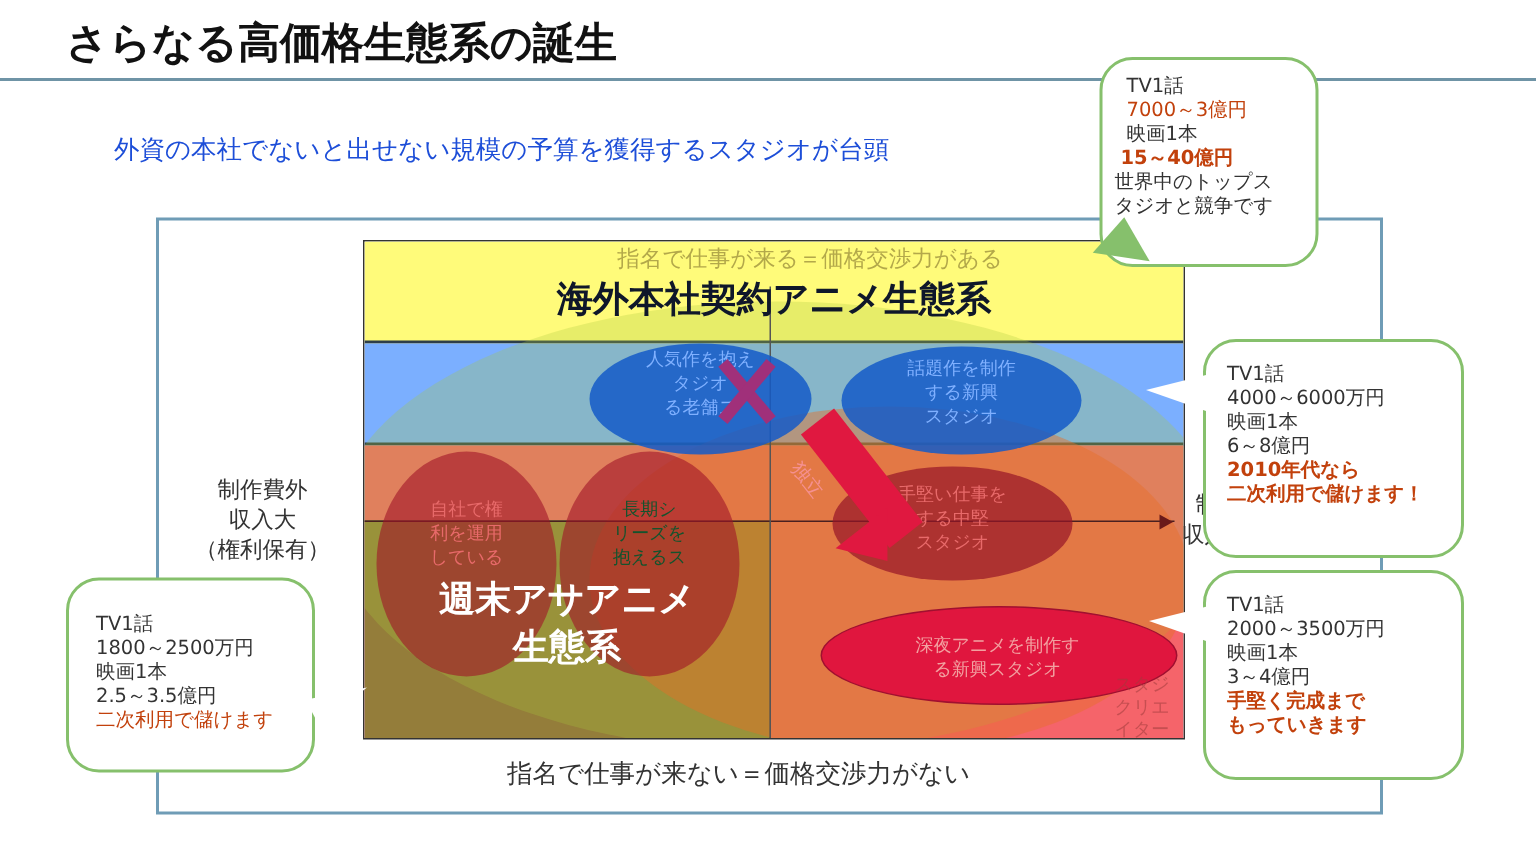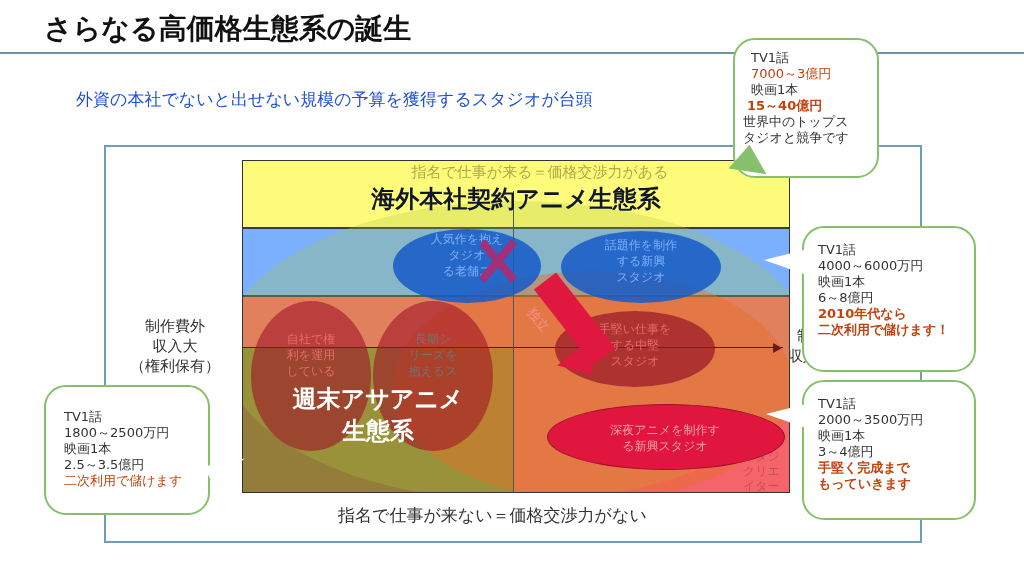--- a/index.html
+++ b/index.html
@@ -91,21 +91,21 @@
   <div class="abs" style="left:230px;top:96px;width:50px;height:8px;background:#a0307a;transform:rotate(50deg);"></div>
   <div class="abs" style="left:230px;top:96px;width:50px;height:8px;background:#a0307a;transform:rotate(-50deg);"></div>
 
   <div class="blob" style="left:8px;top:140px;width:120px;height:150px;background:rgba(160,20,40,0.6);"></div>
   <div class="txt-ghost" style="left:8px;top:170px;width:120px;color:#e86a6a;">
     <div>自社で権</div>
     <div>利を運用</div>
     <div>している</div>
   </div>
   <div class="blob" style="left:130px;top:140px;width:120px;height:150px;background:rgba(160,20,40,0.6);"></div>
-  <div class="txt-ghost" style="left:130px;top:170px;width:120px;color:#737373;">
+  <div class="txt-ghost" style="left:130px;top:170px;width:120px;color:#14532d;">
     <div>長期シ</div>
     <div>リーズを</div>
     <div>抱えるス</div>
   </div>
 
   <div class="blob" style="left:312px;top:150px;width:160px;height:76px;background:rgba(150,20,40,0.7);"></div>
   <div class="txt-ghost" style="left:312px;top:160px;width:160px;color:#e86a6a;">
     <div>手堅い仕事を</div>
     <div>する中堅</div>
     <div>スタジオ</div>

